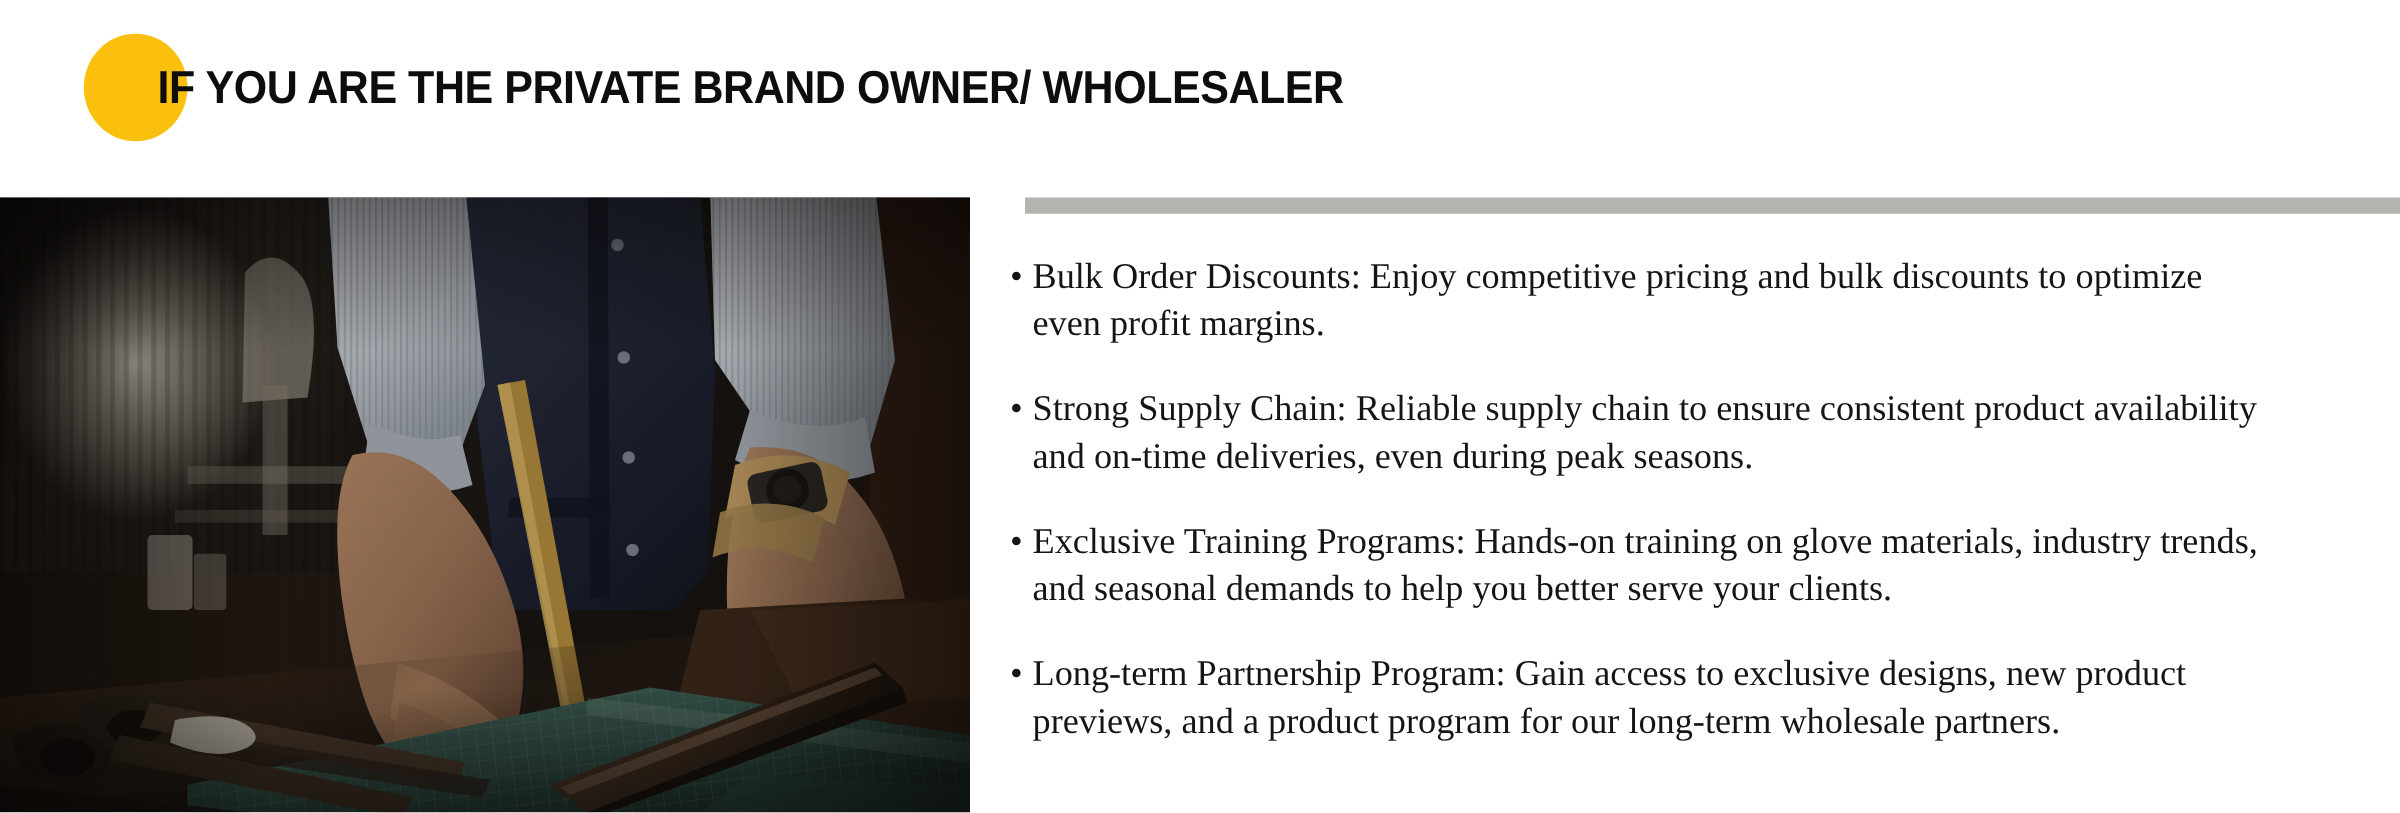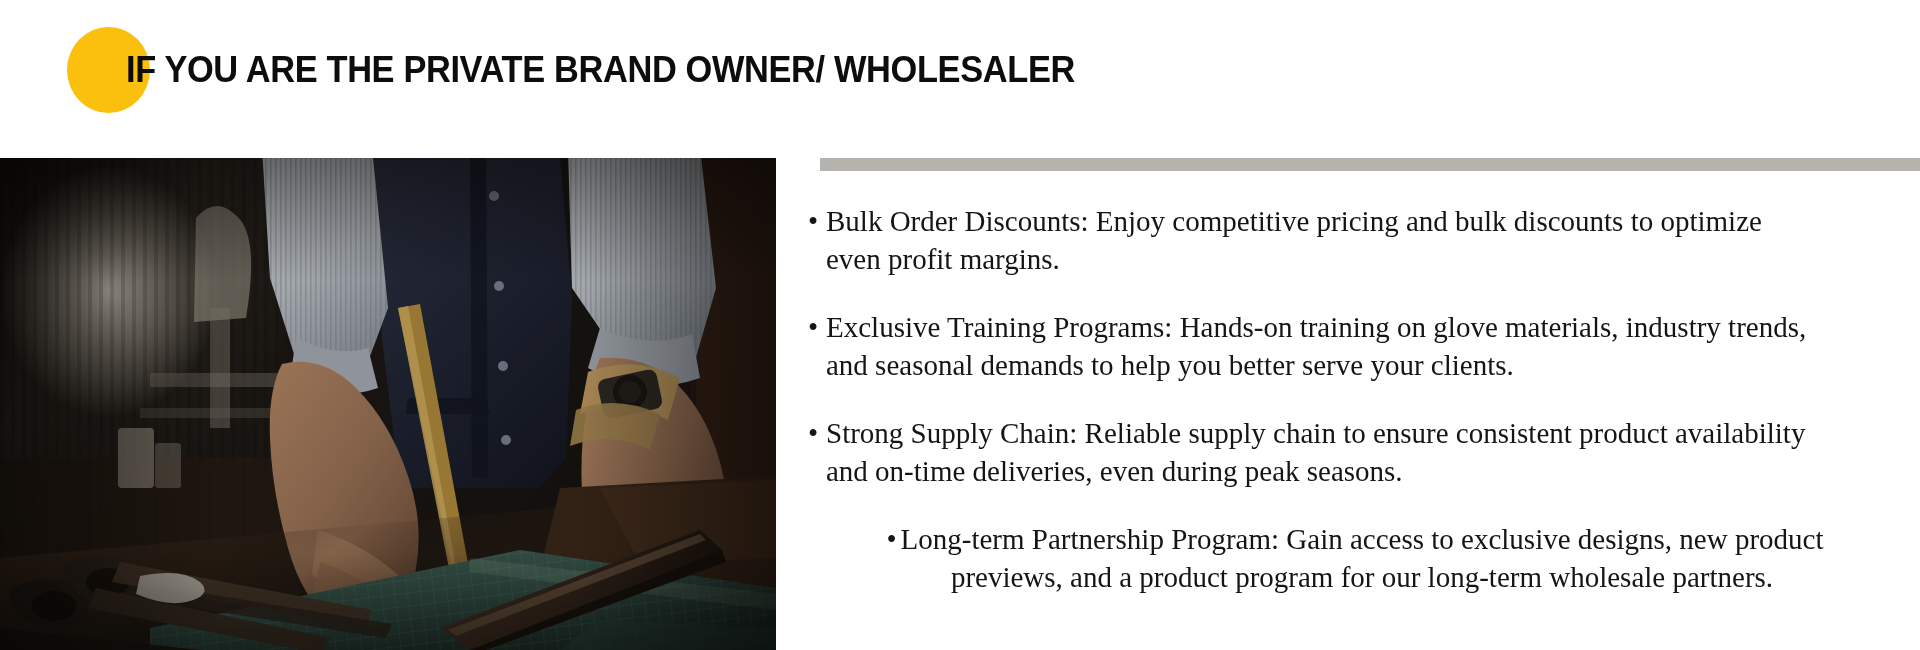--- a/index.html
+++ b/index.html
@@ -99,21 +99,20 @@
     display: block;
     margin: 0 0 30px 0;
     padding: 0;
     font-family: "Liberation Serif", serif;
     font-size: 29px;
     line-height: 38px;
     color: #151515;
   }
   .bullet-item:last-child {
     margin-bottom: 0;
-    text-align: center;
   }
   .bullet-line {
     display: block;
     white-space: nowrap;
   }
   .bullet-line.first {
     text-indent: 0;
   }
   .bullet-line.cont {
     padding-left: 18px;
@@ -304,33 +303,33 @@
         <span class="bullet-line first">
           <span class="bullet-mark">•</span><span>Bulk Order Discounts: Enjoy competitive pricing and bulk discounts to optimize</span>
         </span>
         <span class="bullet-line cont">
           <span>even profit margins.</span>
         </span>
       </li>
 
       <li class="bullet-item">
         <span class="bullet-line first">
+          <span class="bullet-mark">•</span><span>Strong Supply Chain: Reliable supply chain to ensure consistent product availability</span>
+        </span>
+        <span class="bullet-line cont">
+          <span>and on-time deliveries, even during peak seasons.</span>
+        </span>
+      </li>
+
+      <li class="bullet-item">
+        <span class="bullet-line first">
           <span class="bullet-mark">•</span><span>Exclusive Training Programs: Hands-on training on glove materials, industry trends,</span>
         </span>
         <span class="bullet-line cont">
           <span>and seasonal demands to help you better serve your clients.</span>
-        </span>
-      </li>
-
-      <li class="bullet-item">
-        <span class="bullet-line first">
-          <span class="bullet-mark">•</span><span>Strong Supply Chain: Reliable supply chain to ensure consistent product availability</span>
-        </span>
-        <span class="bullet-line cont">
-          <span>and on-time deliveries, even during peak seasons.</span>
         </span>
       </li>
 
       <li class="bullet-item">
         <span class="bullet-line first">
           <span class="bullet-mark">•</span><span>Long-term Partnership Program: Gain access to exclusive designs, new product</span>
         </span>
         <span class="bullet-line cont">
           <span>previews, and a product program for our long-term wholesale partners.</span>
         </span>

